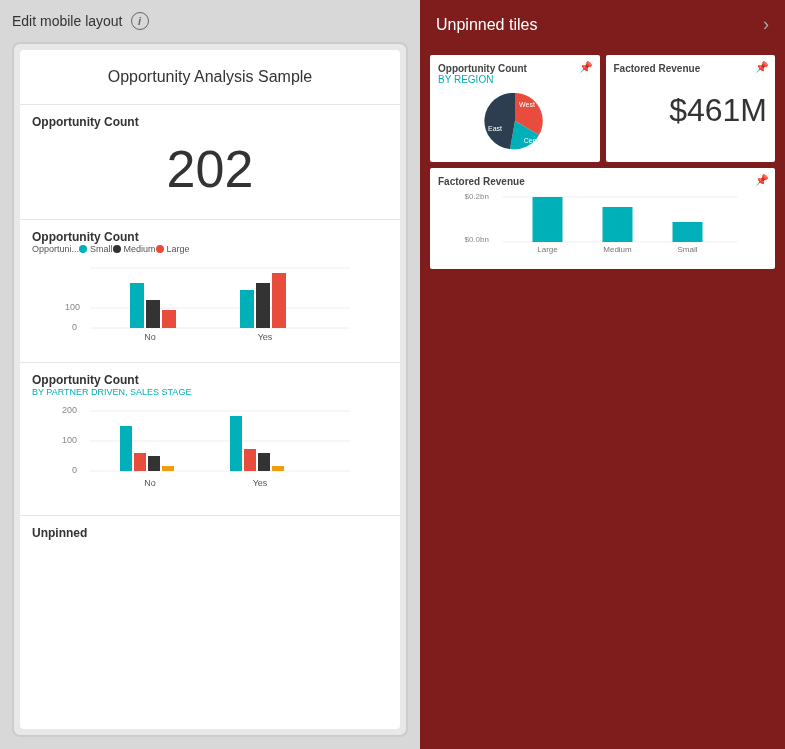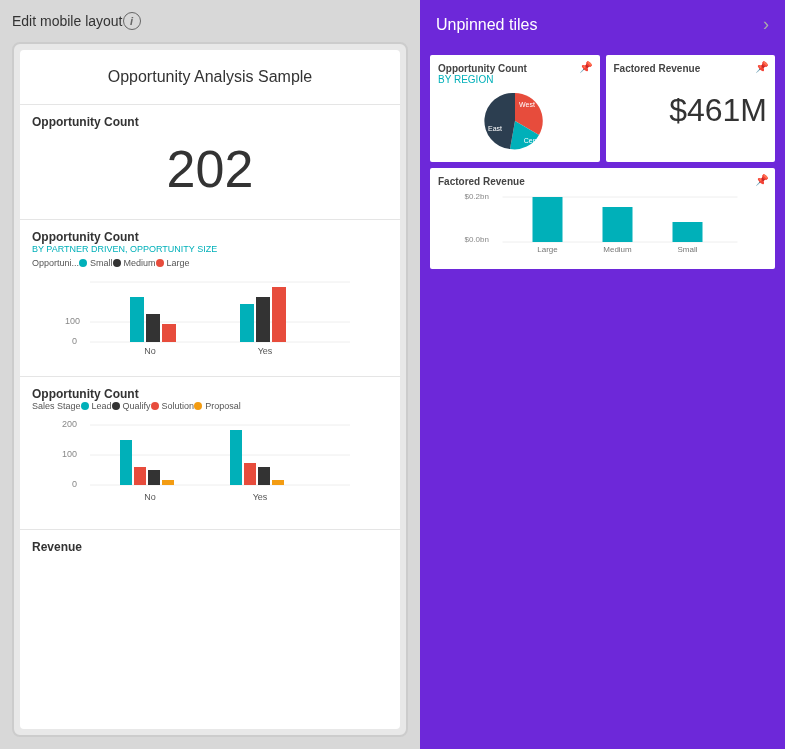--- a/index.html
+++ b/index.html
@@ -17,21 +17,21 @@
       width: 420px;
       height: 749px;
       background: #d8d8d8;
       padding: 12px;
       display: flex;
       flex-direction: column;
     }
     .left-header {
       display: flex;
       align-items: center;
-      gap: 0;
+      gap: 8px;
       margin-bottom: 12px;
       font-size: 14px;
       color: #333;
     }
     .info-icon {
       width: 18px;
       height: 18px;
       border-radius: 50%;
       border: 1.5px solid #666;
       display: inline-flex;
@@ -121,21 +121,21 @@
 
     
     .revenue-card {
       padding: 10px 12px;
     }
 
     
     .right-panel {
       width: 365px;
       height: 749px;
-      background: #6d28d9;
+      background: #7f1d1d;
       display: flex;
       flex-direction: column;
     }
     .right-header {
       display: flex;
       align-items: center;
       justify-content: space-between;
       padding: 14px 16px;
       color: white;
       font-size: 16px;
@@ -213,21 +213,20 @@
         <h2>Opportunity Analysis Sample</h2>
       </div>
 
       <div class="chart-card">
         <div class="chart-title">Opportunity Count</div>
         <div class="big-number">202</div>
       </div>
 
       <div class="chart-card">
         <div class="chart-title">Opportunity Count</div>
-        <div class="chart-subtitle">BY PARTNER DRIVEN, OPPORTUNITY SIZE</div>
         <div class="legend">
           <div class="legend-item">
             <span>Opportuni...</span>
           </div>
           <div class="legend-item">
             <span class="legend-dot" style="background:#00b0b9"></span>
             <span>Small</span>
           </div>
           <div class="legend-item">
             <span class="legend-dot" style="background:#333"></span>
@@ -256,41 +255,21 @@
           <rect x="196" y="25" width="14" height="45" fill="#333"></rect>
           <rect x="212" y="15" width="14" height="55" fill="#e74c3c"></rect>
 
           <text x="90" y="82" font-size="9" fill="#555" text-anchor="middle">No</text>
           <text x="205" y="82" font-size="9" fill="#555" text-anchor="middle">Yes</text>
         </svg>
       </div>
 
       <div class="chart-card">
         <div class="chart-title">Opportunity Count</div>
-        <div class="legend">
-          <div class="legend-item">
-            <span>Sales Stage</span>
-          </div>
-          <div class="legend-item">
-            <span class="legend-dot" style="background:#00b0b9"></span>
-            <span>Lead</span>
-          </div>
-          <div class="legend-item">
-            <span class="legend-dot" style="background:#333"></span>
-            <span>Qualify</span>
-          </div>
-          <div class="legend-item">
-            <span class="legend-dot" style="background:#e74c3c"></span>
-            <span>Solution</span>
-          </div>
-          <div class="legend-item">
-            <span class="legend-dot" style="background:#f39c12"></span>
-            <span>Proposal</span>
-          </div>
-        </div>
+        <div class="chart-subtitle">BY PARTNER DRIVEN, SALES STAGE</div>
         <svg width="100%" height="100" viewBox="0 0 300 100">
 
           <line x1="30" y1="10" x2="290" y2="10" stroke="#eee" stroke-width="1"></line>
           <line x1="30" y1="40" x2="290" y2="40" stroke="#eee" stroke-width="1"></line>
           <line x1="30" y1="70" x2="290" y2="70" stroke="#eee" stroke-width="1"></line>
 
           <text x="2" y="12" font-size="9" fill="#888">200</text>
           <text x="2" y="42" font-size="9" fill="#888">100</text>
           <text x="12" y="72" font-size="9" fill="#888">0</text>
 
@@ -303,21 +282,21 @@
           <rect x="184" y="48" width="12" height="22" fill="#e74c3c"></rect>
           <rect x="198" y="52" width="12" height="18" fill="#333"></rect>
           <rect x="212" y="65" width="12" height="5" fill="#f39c12"></rect>
 
           <text x="90" y="85" font-size="9" fill="#555" text-anchor="middle">No</text>
           <text x="200" y="85" font-size="9" fill="#555" text-anchor="middle">Yes</text>
         </svg>
       </div>
 
       <div class="revenue-card">
-        <div class="chart-title">Revenue</div>
+        <div class="chart-title">Unpinned</div>
       </div>
 
     </div>
   </div>
 </div>
 
 <div class="right-panel">
   <div class="right-header">
     <span>Unpinned tiles</span>
     <span class="chevron-right">›</span>

